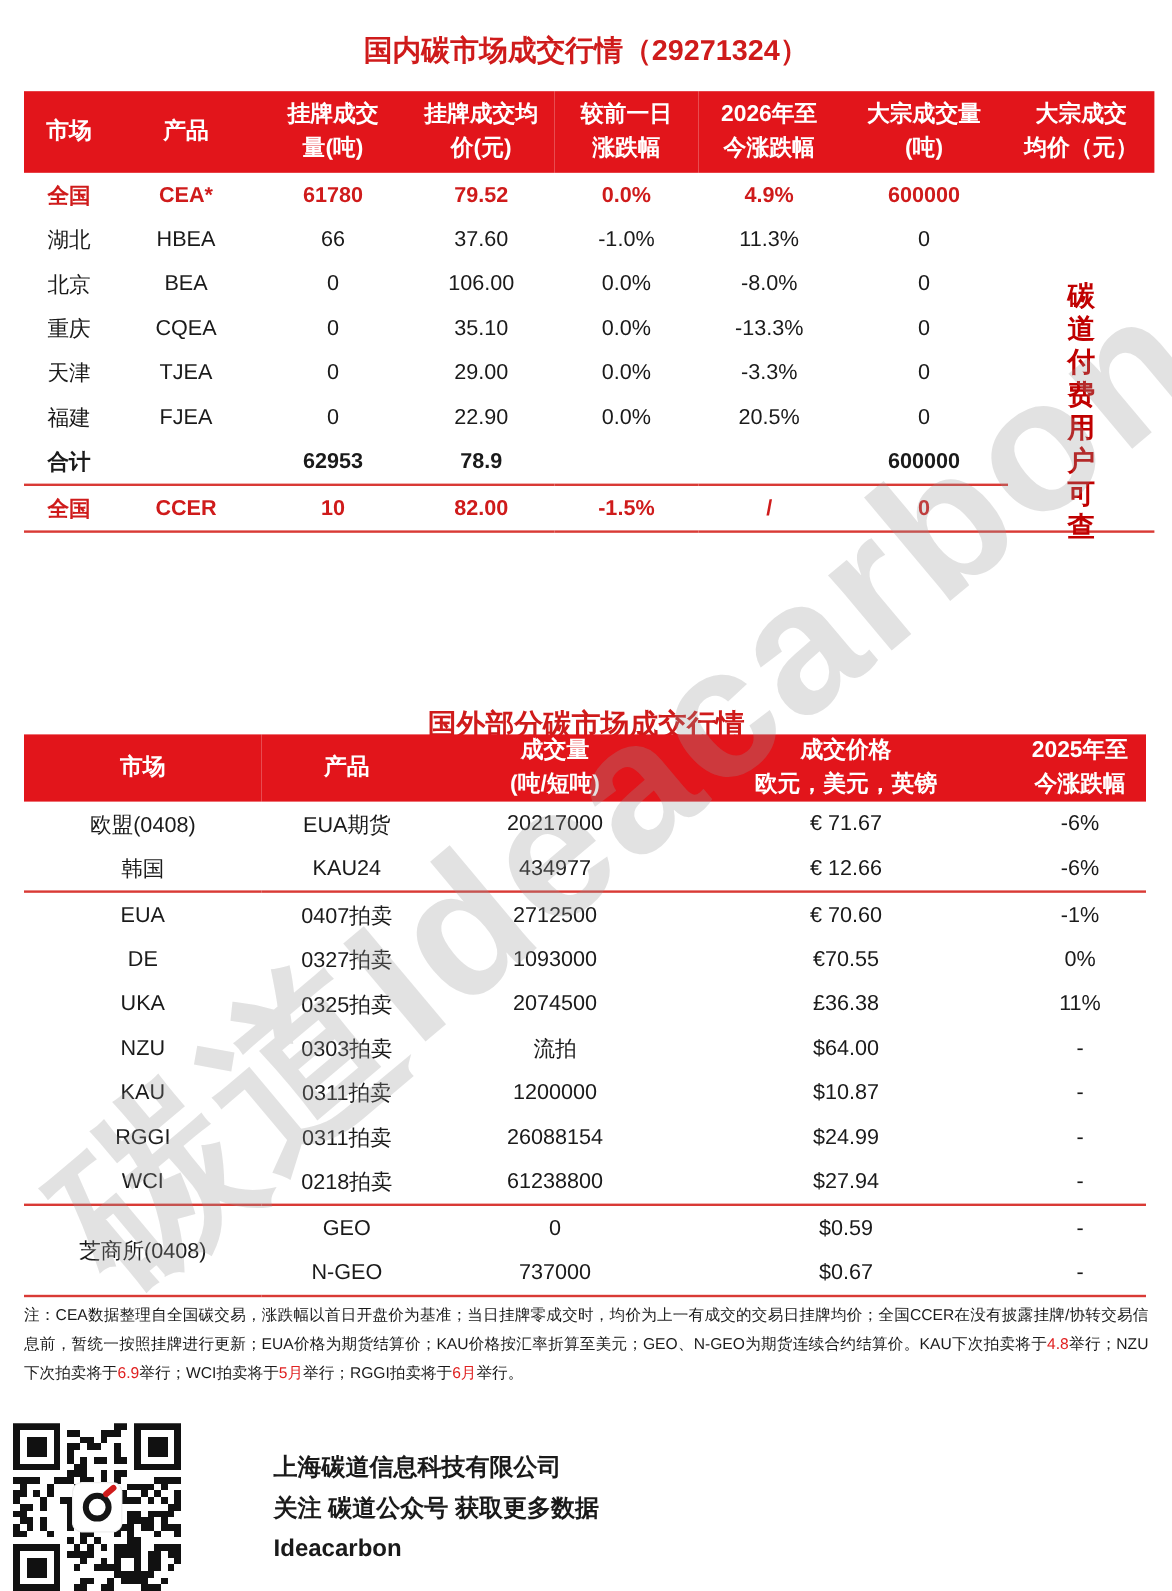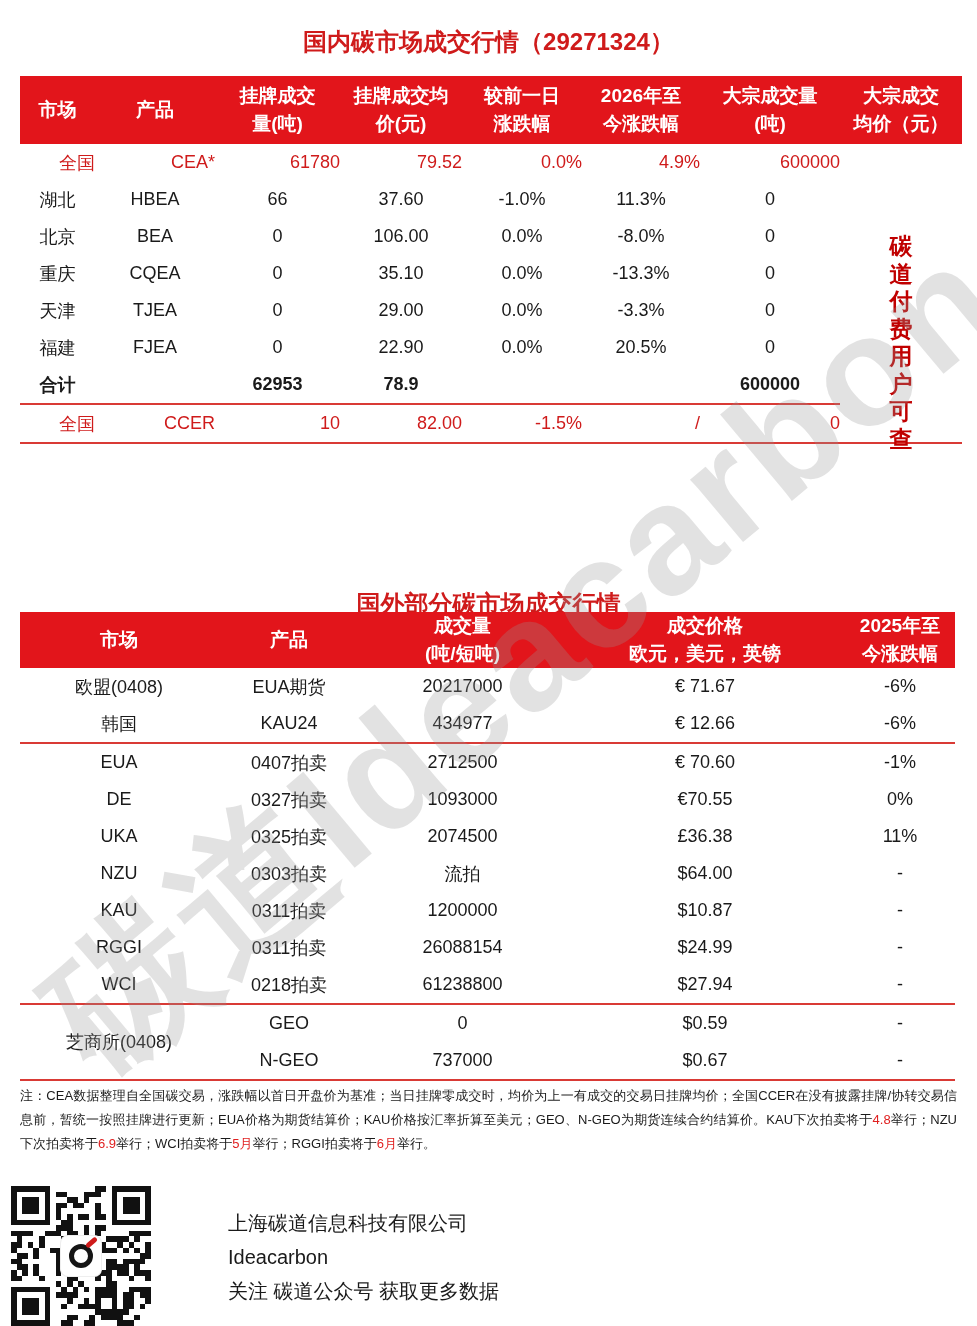--- a/index.html
+++ b/index.html
@@ -18,21 +18,21 @@
   .t2{left:20px;top:612px;width:935px;}
   thead th{
     background:var(--band-red,#e2151b);color:#fff;font-weight:bold;font-size:19px;
     line-height:1.45;vertical-align:middle;padding:0;text-align:center;
   }
   .t1 thead th{height:68px;}
   .t2 thead th{height:56px;}
   tbody td{
     height:37px;padding:0;text-align:center;vertical-align:middle;font-size:18px;
   }
-  tr.accent td{color:var(--accent-red,#cf1b1b);font-weight:normal;text-align:right;}
+  tr.accent td{color:var(--accent-red,#cf1b1b);font-weight:bold;}
   tr.bold td{font-weight:bold;}
   tr.rule-full td{border-bottom:2px solid var(--rule-red,#d93a35);}
   tr.rule-partial td:not(:last-child){border-bottom:2px solid var(--rule-red,#d93a35);}
   td.rule-bottom{border-bottom:2px solid var(--rule-red,#d93a35);}
   
   .paywall{
     position:absolute;left:872px;top:233px;width:58px;text-align:center;
     color:#c00000;font-size:23px;line-height:27.5px;white-space:pre-line;
     font-family:"Liberation Serif","DejaVu Serif",serif;font-weight:600;
   }
@@ -57,21 +57,21 @@
     border-radius:7px;box-shadow:0 0 0 1px #eee;
   }
   .qr-ring{
     position:absolute;left:8px;top:8px;width:24px;height:24px;box-sizing:border-box;
     border:5px solid #151515;border-radius:50%;
   }
   .qr-needle{
     position:absolute;left:24px;top:4px;width:13px;height:5px;background:#cf1b1b;
     border-radius:3px;transform:rotate(-40deg);
   }
-  .company{position:absolute;left:228px;top:1206px;font-size:20px;font-weight:normal;line-height:34px;}
+  .company{position:absolute;left:228px;top:1206px;font-size:20px;font-weight:bold;line-height:34px;}
   .company div{white-space:nowrap;}
 </style>
 </head>
 <body>
 
 <div class="page">
 
   <div class="title title-domestic">国内碳市场成交行情（29271324）</div>
 
   <table class="t1">
@@ -550,19 +550,19 @@
         <rect x="2" y="20" width="3" height="3" fill="#111111"></rect>
       </svg>
     <div class="qr-logo">
       <div class="qr-ring"></div>
       <div class="qr-needle"></div>
     </div>
   </div>
 
   <div class="company">
     <div>上海碳道信息科技有限公司</div>
+    <div>关注 碳道公众号 获取更多数据</div>
     <div>Ideacarbon</div>
-    <div>关注 碳道公众号 获取更多数据</div>
   </div>
 
   <div class="watermark">碳道Ideacarbon</div>
 
 </div>
 
 </body></html>

